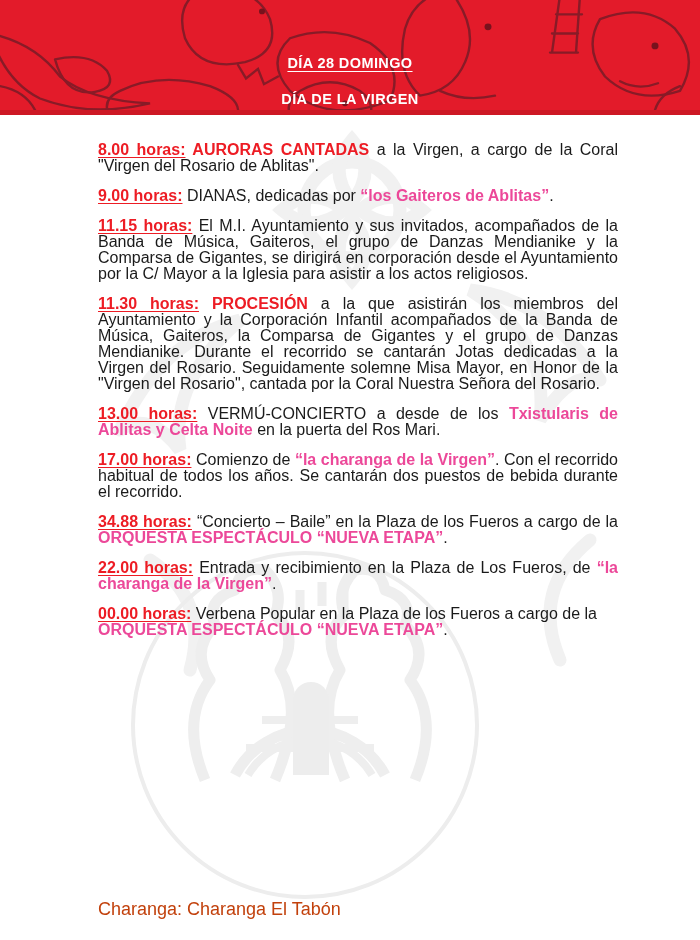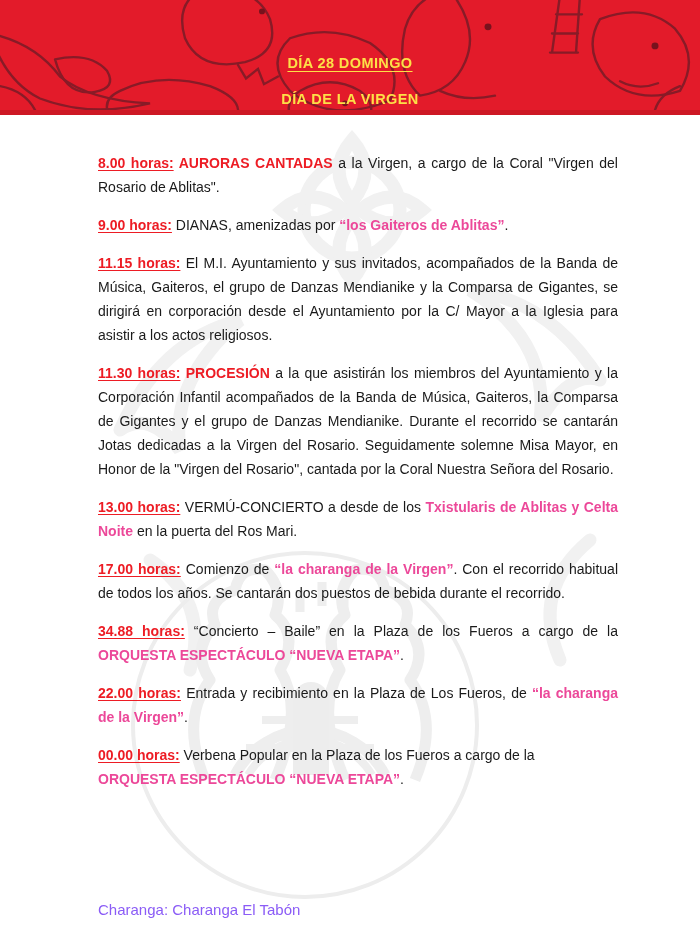--- a/index.html
+++ b/index.html
@@ -7,40 +7,40 @@
     position:relative;width:700px;height:940px;background:#ffffff;
     overflow:hidden;font-family:"Liberation Sans", sans-serif;
   }
   
   .header{
     position:absolute;left:0;top:0;width:700px;height:115px;
     background:#e31b2a;border-bottom:5px solid #cd1824;box-sizing:border-box;
   }
   .header svg{position:absolute;left:0;top:0;width:100%;height:100%;}
   .header-title{
-    position:absolute;left:0;width:700px;text-align:center;color:#fde047;
+    position:absolute;left:0;width:700px;text-align:center;color:#ffffff;
     font-size:14.5px;font-weight:bold;letter-spacing:.4px;
   }
   .title-1{top:55px;text-decoration:underline;text-underline-offset:3px;}
   .title-2{top:91px;text-align:center;}
   
   .watermark{position:absolute;left:0;top:0;width:700px;height:940px;pointer-events:none;}
   
   .content{
-    position:absolute;left:98px;top:115px;width:520px;padding-top:36px;
-    font-size:14px;line-height:24px;color:#1a1a1a;
+    position:absolute;left:98px;top:115px;width:520px;padding-top:27px;
+    font-size:16px;line-height:16px;color:#1a1a1a;
   }
   .item{margin:0 0 14px 0;text-align:justify;}
   .seg-time{color:#ed1c24;font-weight:bold;text-decoration:underline;text-underline-offset:2px;}
   .seg-redbold{color:#ed1c24;font-weight:bold;}
   .seg-bold{font-weight:bold;color:#ec4899;}
   .seg-plain{color:#1a1a1a;}
   
   .footer{
-    position:absolute;left:98px;top:901px;font-size:15px;line-height:17px;color:#8b5cf6;
+    position:absolute;left:98px;top:901px;font-size:18px;line-height:17px;color:#c2410c;
   }
 </style>
 </head>
 <body>
 
 <div class="page">
 
   <svg class="watermark" viewBox="0 0 700 940" xmlns="http://www.w3.org/2000/svg" aria-hidden="true">
     <g stroke="#f1f1f1" fill="none" stroke-width="13" stroke-linecap="round">
 
@@ -96,21 +96,21 @@
         <path d="M120 95 q40 -20 90 -5 q30 12 28 28 l-130 0 q-5 -15 12 -23"></path>
         <path d="M0 90 q25 5 35 25 M680 90 q-20 8 -25 25"></path>
       </g>
     </svg>
     <div class="header-title title-1">DÍA 28 DOMINGO</div>
     <div class="header-title title-2">DÍA DE LA VIRGEN</div>
   </div>
 
   <div class="content">
       <p class="item"><span class="seg-time">8.00 horas:</span><span class="seg-redbold"> AURORAS CANTADAS</span><span class="seg-plain"> a la Virgen, a cargo de la Coral "Virgen del Rosario de Ablitas".</span></p>
-      <p class="item"><span class="seg-time">9.00 horas:</span><span class="seg-plain"> DIANAS, amenizadas por </span><span class="seg-bold">“los Gaiteros de Ablitas”</span><span class="seg-plain">.</span></p>
+      <p class="item"><span class="seg-time">9.00 horas:</span><span class="seg-plain"> DIANAS, dedicadas por </span><span class="seg-bold">“los Gaiteros de Ablitas”</span><span class="seg-plain">.</span></p>
       <p class="item"><span class="seg-time">11.15 horas:</span><span class="seg-plain"> El M.I. Ayuntamiento y sus invitados, acompañados de la Banda de Música, Gaiteros, el grupo de Danzas Mendianike y la Comparsa de Gigantes, se dirigirá en corporación desde el Ayuntamiento por la C/ Mayor a la Iglesia para asistir a los actos religiosos.</span></p>
       <p class="item"><span class="seg-time">11.30 horas:</span><span class="seg-redbold"> PROCESIÓN</span><span class="seg-plain"> a la que asistirán los miembros del Ayuntamiento y la Corporación Infantil acompañados de la Banda de Música, Gaiteros, la Comparsa de Gigantes y el grupo de Danzas Mendianike. Durante el recorrido se cantarán Jotas dedicadas a la Virgen del Rosario. Seguidamente solemne Misa Mayor, en Honor de la "Virgen del Rosario", cantada por la Coral Nuestra Señora del Rosario.</span></p>
       <p class="item"><span class="seg-time">13.00 horas:</span><span class="seg-plain"> VERMÚ-CONCIERTO a desde de los </span><span class="seg-bold">Txistularis de Ablitas y Celta Noite</span><span class="seg-plain"> en la puerta del Ros Mari.</span></p>
       <p class="item"><span class="seg-time">17.00 horas:</span><span class="seg-plain"> Comienzo de </span><span class="seg-bold">“la charanga de la Virgen”</span><span class="seg-plain">. Con el recorrido habitual de todos los años. Se cantarán dos puestos de bebida durante el recorrido.</span></p>
       <p class="item"><span class="seg-time">34.88 horas:</span><span class="seg-plain"> “Concierto – Baile” en la Plaza de los Fueros a cargo de la </span><span class="seg-bold">ORQUESTA ESPECTÁCULO “NUEVA ETAPA”</span><span class="seg-plain">.</span></p>
       <p class="item"><span class="seg-time">22.00 horas:</span><span class="seg-plain"> Entrada y recibimiento en la Plaza de Los Fueros, de </span><span class="seg-bold">“la charanga de la Virgen”</span><span class="seg-plain">.</span></p>
       <p class="item"><span class="seg-time">00.00 horas:</span><span class="seg-plain"> Verbena Popular en la Plaza de los Fueros a cargo de la</span><br><span class="seg-bold">ORQUESTA ESPECTÁCULO “NUEVA ETAPA”</span><span class="seg-plain">.</span></p>
     </div>
 
   <div class="footer">

